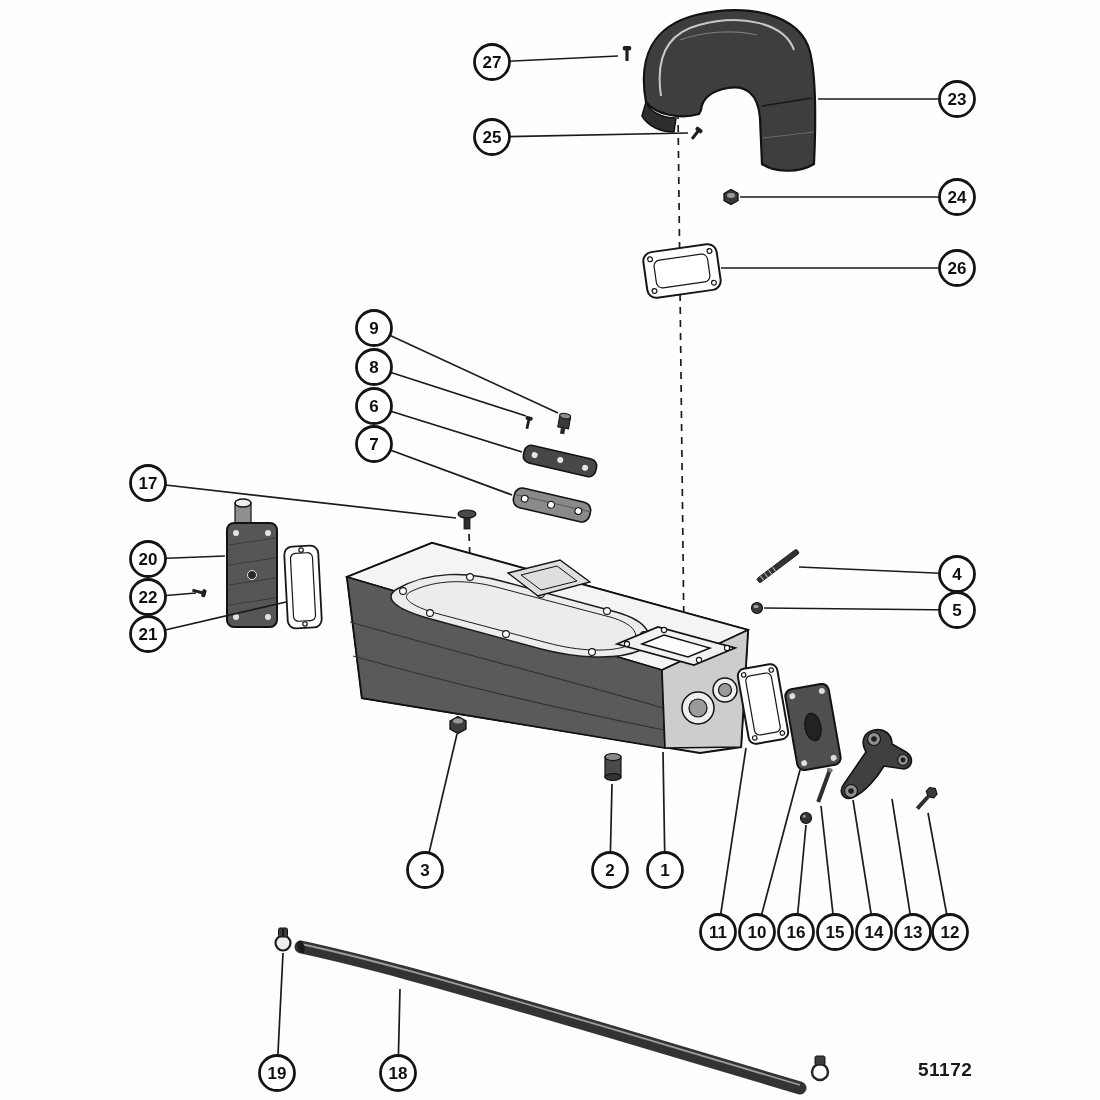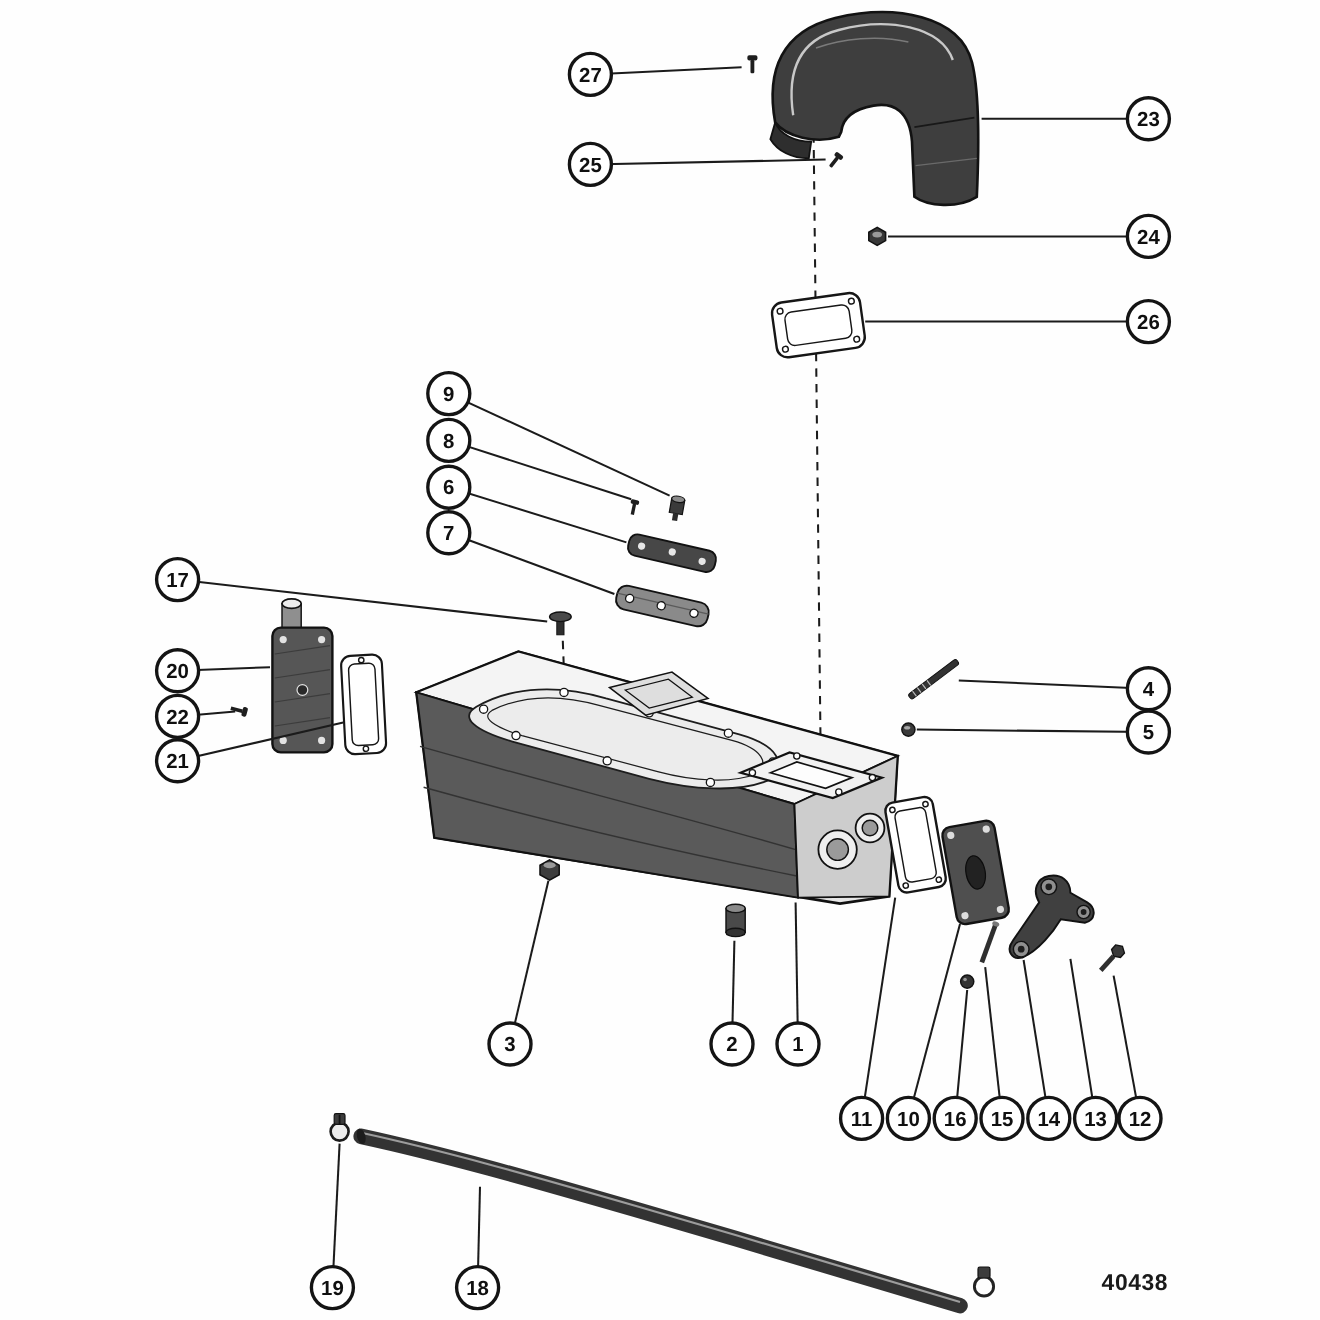--- a/index.html
+++ b/index.html
@@ -370,14 +370,14 @@
           <text x="277" y="1073" dy="6" class="callout-num">19</text>
         </g>
         <g>
           <line x1="398" y1="1073" x2="400" y2="989" class="leader"></line>
           <circle cx="398" cy="1073" r="17.5" class="callout-circle"></circle>
           <text x="398" y="1073" dy="6" class="callout-num">18</text>
         </g>
       </g>
   </svg>
 
-  <div class="fig-number">40438</div>
+  <div class="fig-number">51172</div>
 </div>
 
 </body></html>

